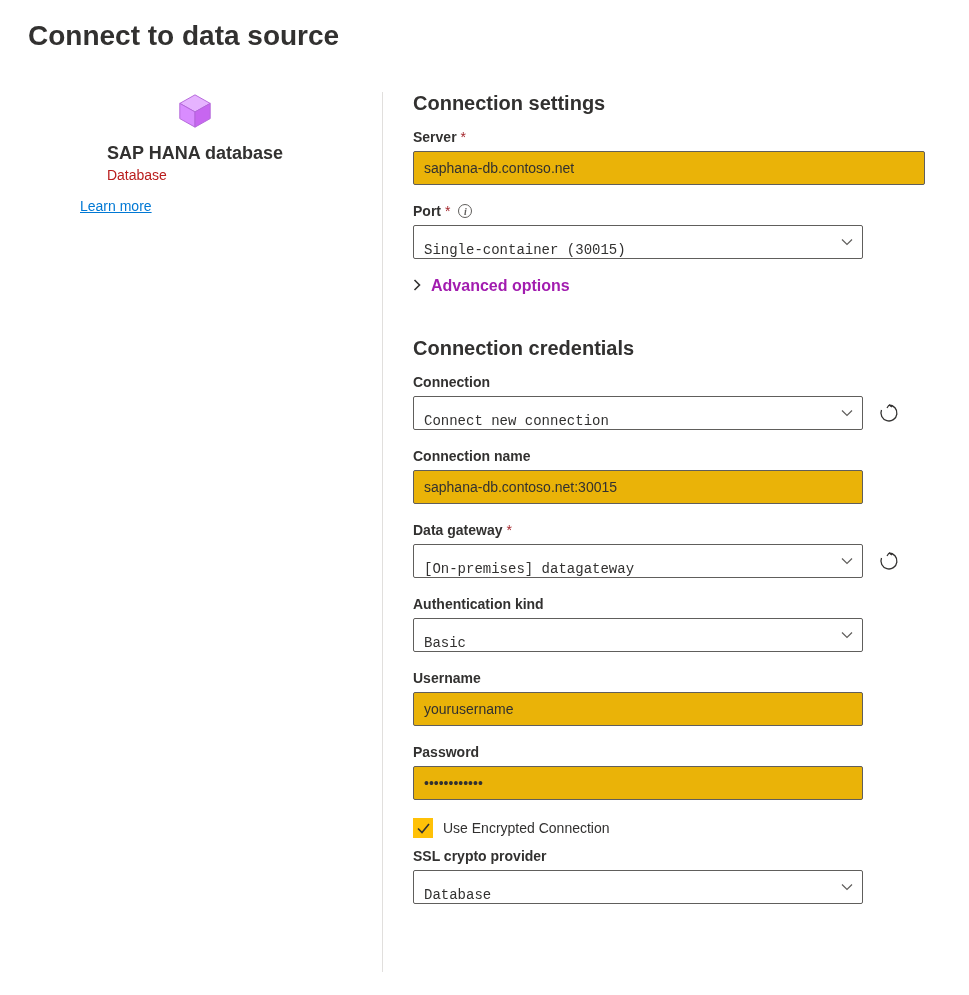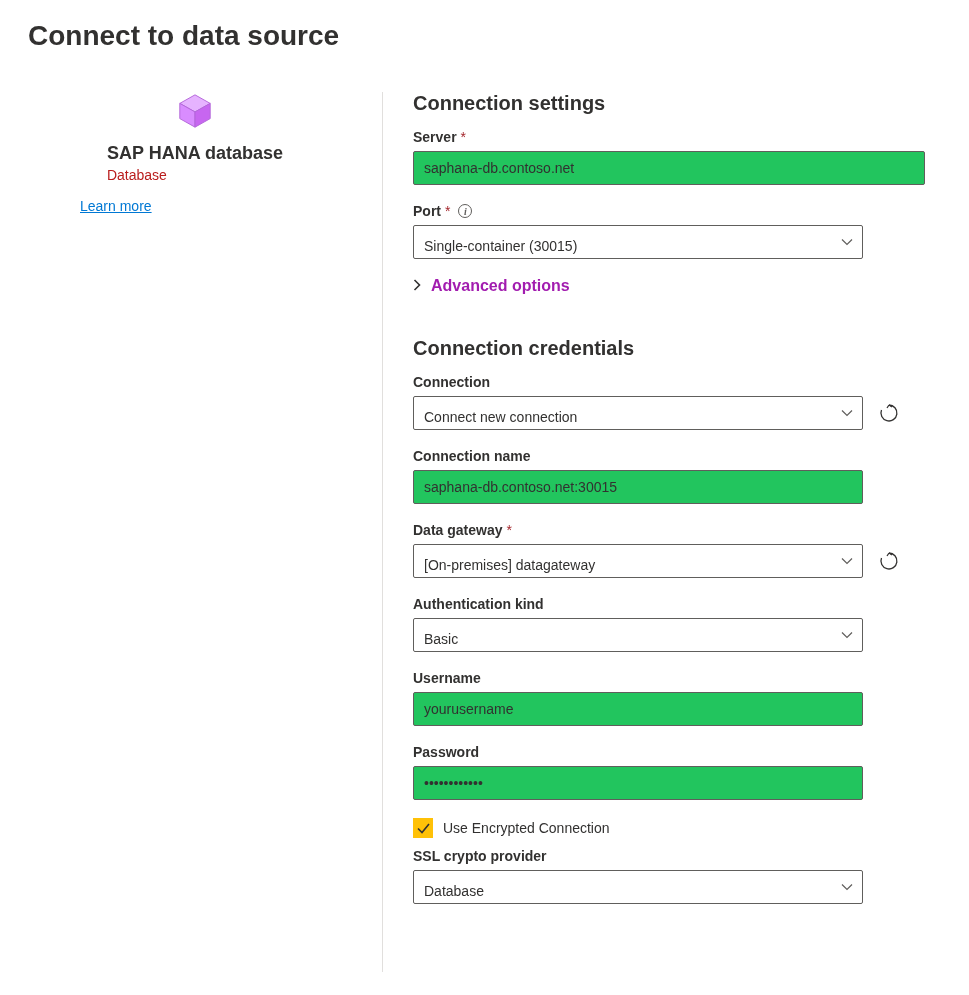--- a/index.html
+++ b/index.html
@@ -105,43 +105,43 @@
     }
     .text-input {
       width: 512px;
       height: 34px;
       border: 1px solid #605e5c;
       border-radius: 2px;
       padding: 0 10px;
       font-size: 14px;
       font-family: inherit;
       color: #323130;
-      background: #22c55e;
+      background: #eab308;
     }
     .text-input.narrow {
       width: 450px;
     }
     .select-wrap {
       position: relative;
       display: inline-block;
     }
     .select-box {
       width: 450px;
       height: 34px;
       border: 1px solid #605e5c;
       border-radius: 2px;
       padding: 8px 34px 0 10px;
       font-size: 14px;
-      font-family: Liberation Sans, sans-serif;
+      font-family: Liberation Mono, monospace;
       color: #323130;
       background: #fff;
       appearance: none;
       cursor: pointer;
       display: flex;
-      align-items: center;
+      align-items: flex-end;
     }
     .chevron {
       position: absolute;
       right: 10px;
       top: 50%;
       transform: translateY(-50%);
       pointer-events: none;
     }
     .chevron svg {
       width: 12px;

